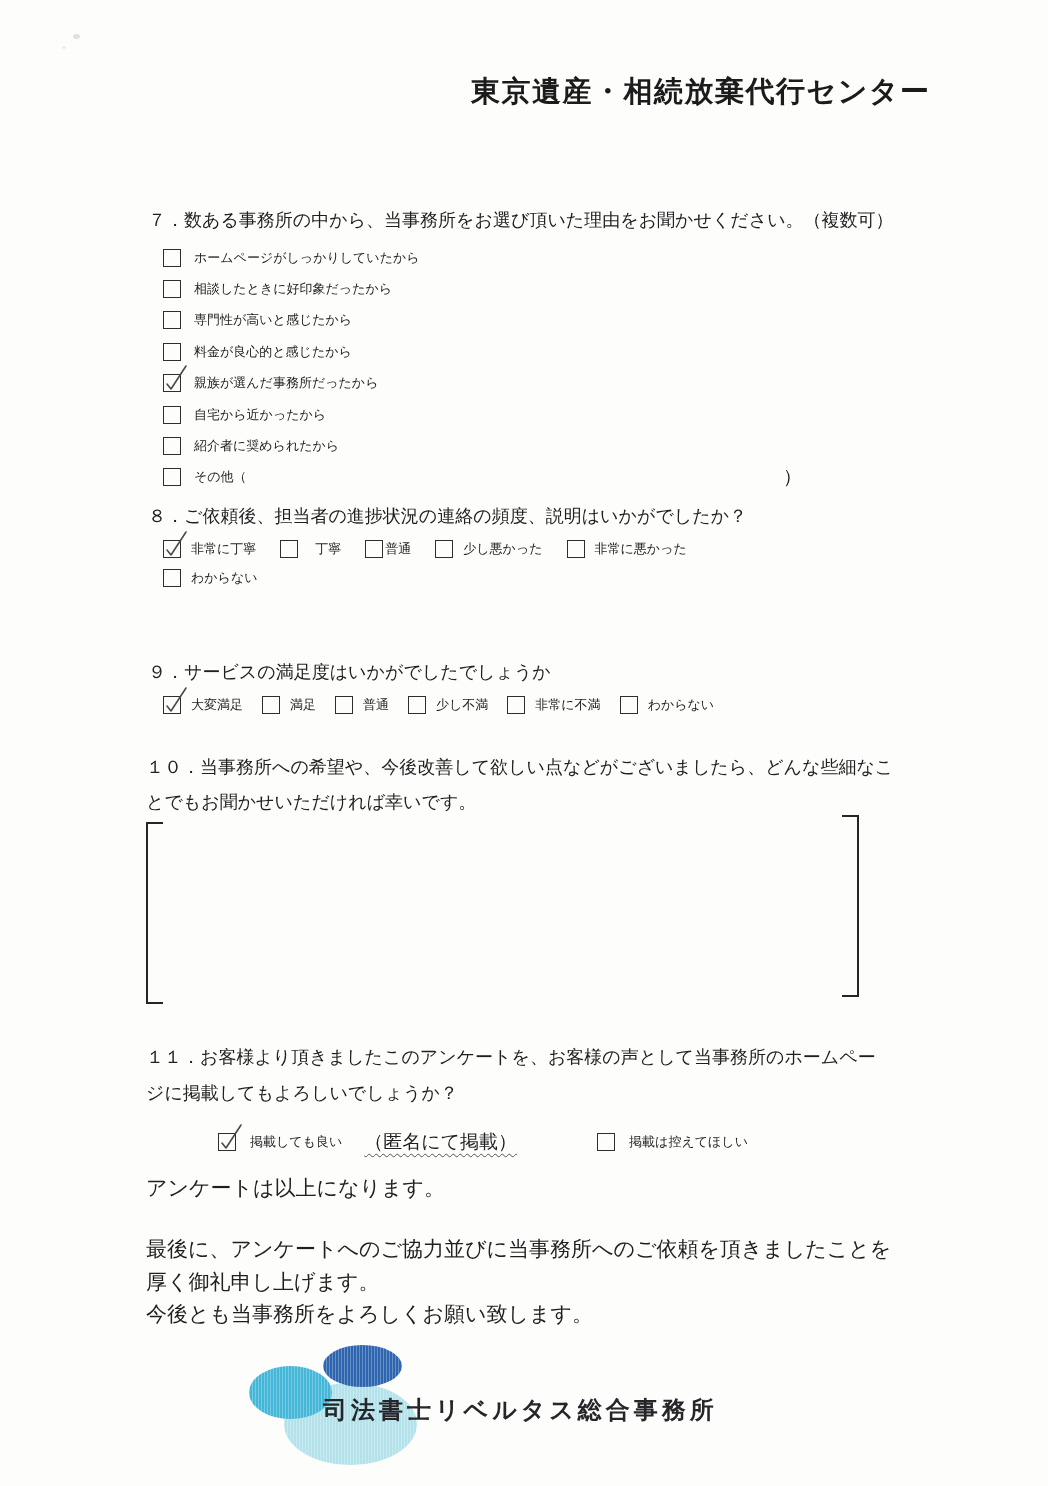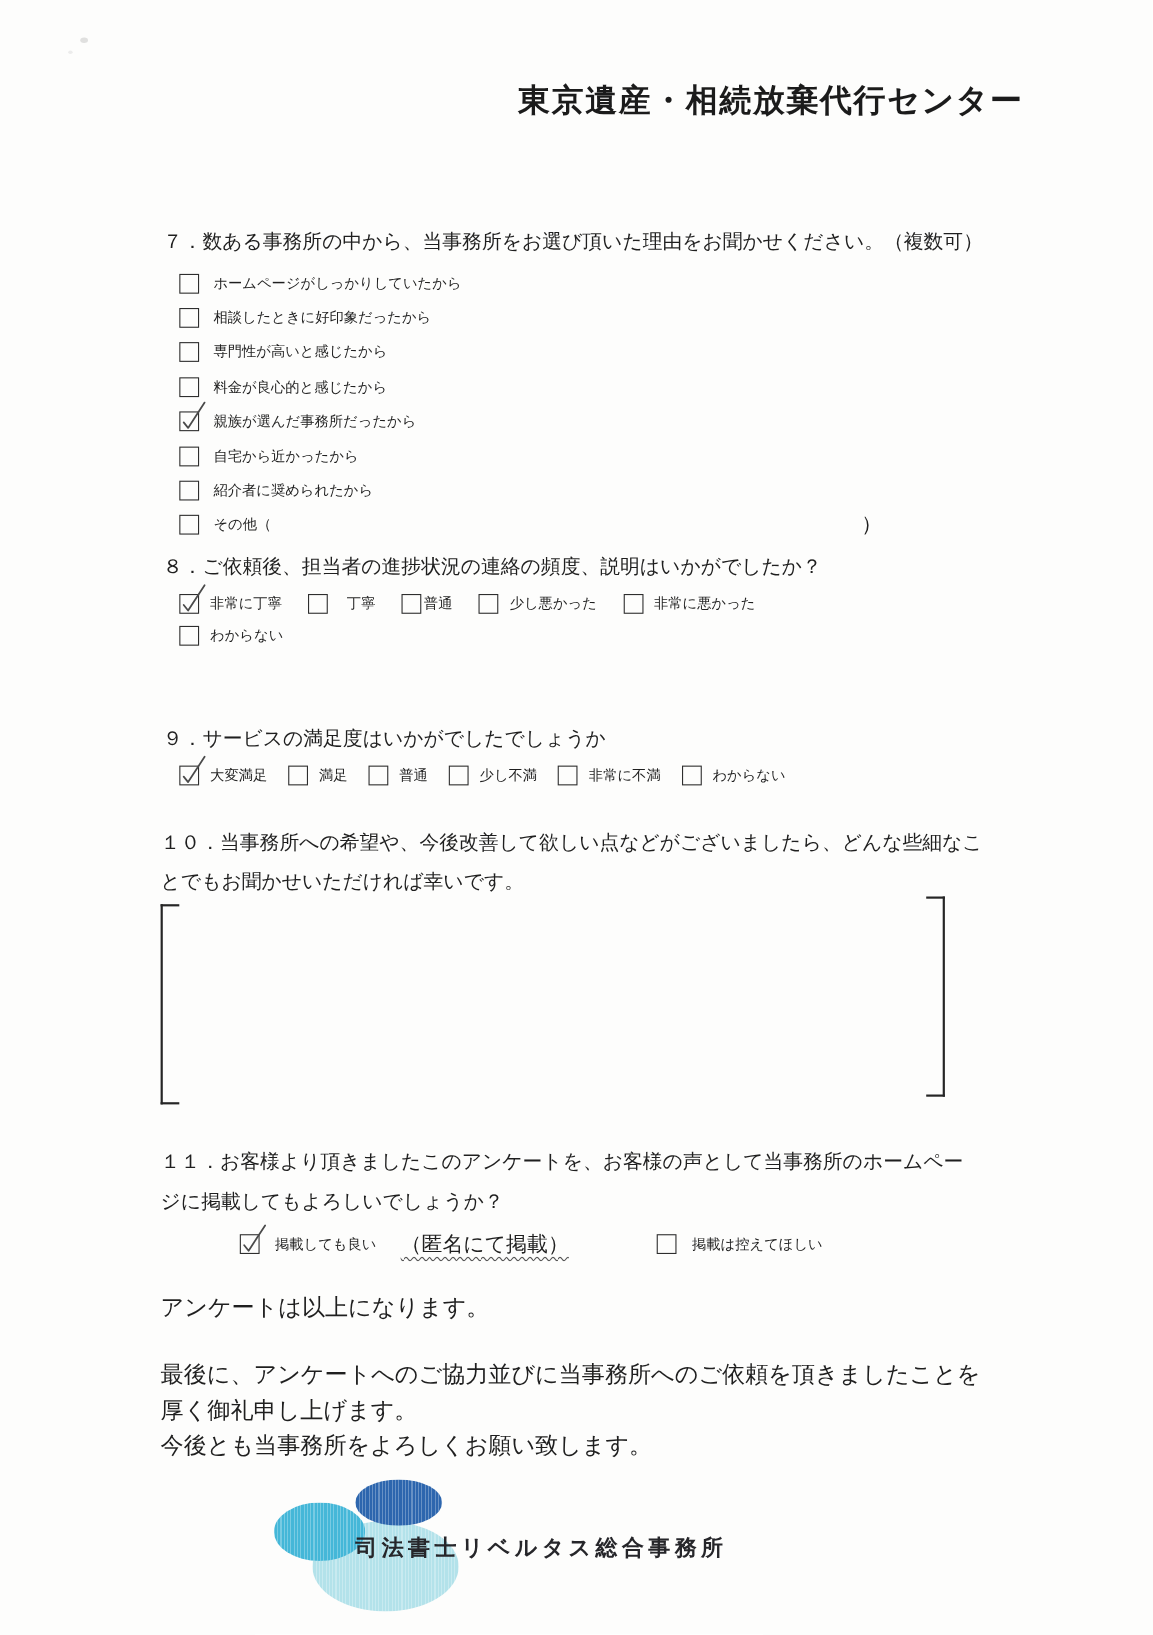--- a/index.html
+++ b/index.html
@@ -55,21 +55,21 @@
   
   #q10{left:146px;top:751px;}
   #q10 .q-line{line-height:35px;}
   .bracket{position:absolute;width:15px;height:178px;}
   #bracket-left{left:146px;top:822px;border-left:2px solid #262626;border-top:2px solid #262626;border-bottom:2px solid #262626;}
   #bracket-right{left:842px;top:815px;border-right:2px solid #262626;border-top:2px solid #262626;border-bottom:2px solid #262626;}
   #answer-area{position:absolute;left:165px;top:824px;width:675px;height:172px;font-size:19px;}
 
   
   #q11{left:146px;top:1040px;}
-  .q11-opts{display:flex;align-items:center;margin:6px 0 0 72px;white-space:nowrap;}
+  .q11-opts{display:flex;align-items:center;margin:17px 0 0 72px;white-space:nowrap;}
   .q11-opts .opt{gap:14px;}
   .q11-opt2{margin-left:80px;}
   .note{
     margin-left:8px;font-size:19px;
     text-decoration:underline wavy #555 1px;
     text-underline-offset:5px;
   }
 
   
   #closing1{left:146px;top:1172px;}
@@ -79,21 +79,21 @@
   
   #logo{left:243px;top:1336px;width:580px;height:142px;}
   .ellipse{position:absolute;border-radius:50%;
     background-image:repeating-linear-gradient(90deg,rgba(255,255,255,.28) 0 1px,rgba(255,255,255,0) 1px 3px);}
   .el-pale{left:41px;top:47px;width:133px;height:82px;background-color:var(--pale-cyan,#b3e2ea);z-index:1;}
   .el-dark{left:80px;top:9px;width:79px;height:42px;background-color:var(--dark-blue,#2d66ae);z-index:2;}
   .el-teal{left:6px;top:30px;width:83px;height:53px;background-color:var(--teal,#44b7d8);z-index:3;}
   .logo-text{
     position:absolute;left:80px;top:58px;z-index:4;white-space:nowrap;
     font-family:"Liberation Sans","DejaVu Sans",sans-serif;
-    font-size:20px;font-weight:bold;letter-spacing:4px;color:var(--ink,#26262a);
+    font-size:24px;font-weight:bold;letter-spacing:4px;color:var(--ink,#26262a);
   }
 </style>
 </head>
 <body>
 
 <div class="page">
 
   <div class="speck" style="left:73px;top:34px;width:7px;height:5px;"></div>
   <div class="speck" style="left:62px;top:46px;width:4px;height:3px;opacity:.25;"></div>
 

